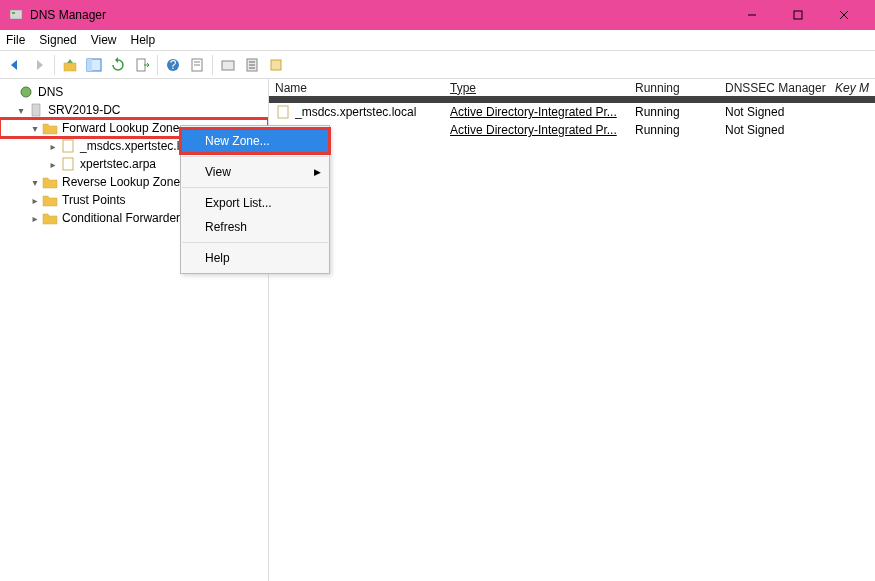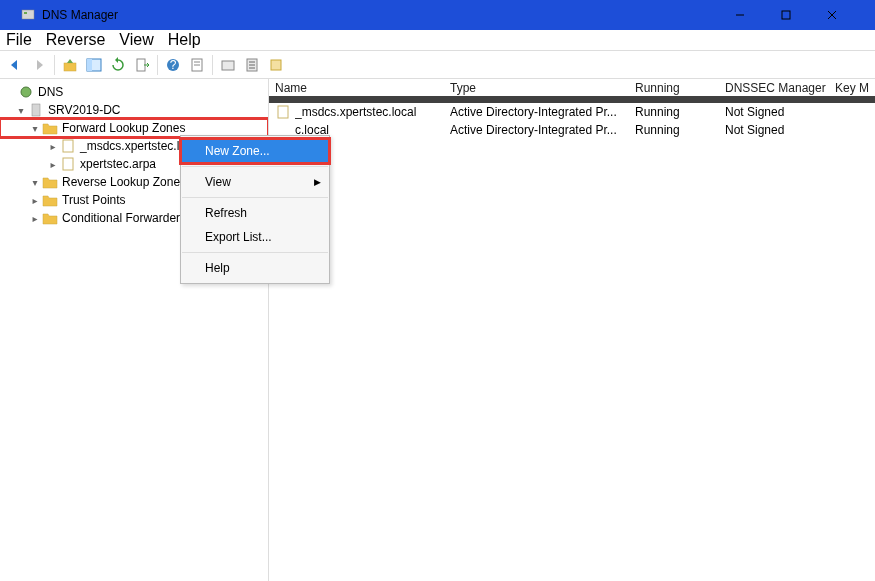--- a/index.html
+++ b/index.html
@@ -1,26 +1,26 @@
 <!DOCTYPE html>
 <html><head>
 <meta charset="utf-8">
 <style>
 * { box-sizing: border-box; margin: 0; padding: 0; font-family: 'Segoe UI', Tahoma, sans-serif; font-size: 12px; }
 body { background: #fff; width: 875px; height: 581px; overflow: hidden; position: relative; }
 
-.titlebar { height: 30px; display: flex; align-items: center; padding: 0 20px; background: #1d4ed8; }
+.titlebar { height: 30px; display: flex; align-items: center; padding: 0 8px; background: #ec4899; }
 .titlebar .app-icon { width: 16px; height: 16px; margin-right: 6px; }
 .titlebar .title { flex: 1; font-size: 12px; }
 .titlebar .win-controls { display: flex; gap: 0; }
 .titlebar .win-btn { width: 46px; height: 30px; display: flex; align-items: center; justify-content: center; }
 .titlebar .win-btn svg { width: 10px; height: 10px; }
 
 .menubar { height: 20px; display: flex; align-items: center; padding: 0 6px; gap: 14px; }
-.menubar span { font-size: 16px; cursor: default; }
+.menubar span { font-size: 12px; cursor: default; }
 
 .divider-h { height: 1px; background: #ddd; }
 
 .toolbar { height: 28px; display: flex; align-items: center; padding: 0 4px; gap: 2px; border-bottom: 1px solid #ddd; }
 .toolbar .tb { width: 22px; height: 22px; display: flex; align-items: center; justify-content: center; border: 1px solid transparent; }
 .toolbar .sep { width: 1px; height: 20px; background: #ddd; margin: 0 2px; }
 
 .workspace { display: flex; height: calc(581px - 30px - 20px - 1px - 28px); }
 .treepane { width: 270px; border-right: 1px solid #ddd; padding: 4px 0; overflow: hidden; }
 .listpane { flex: 1; }
@@ -33,31 +33,31 @@
 .level-0 { padding-left: 4px; }
 .level-1 { padding-left: 14px; }
 .level-2 { padding-left: 28px; }
 .level-3 { padding-left: 46px; }
 
 .highlight-red { outline: 3px solid #e53935; outline-offset: -1px; }
 
 .columns { display: flex; height: 24px; align-items: center; border-bottom: 7px solid #404040; padding-left: 6px; }
 .columns .col { font-size: 12px; color: #222; }
 .col-name { width: 175px; }
-.col-type { width: 185px; }
+.col-type { width: 185px; text-decoration: underline; }
 .col-status { width: 90px; }
 .col-dnssec { width: 110px; }
-.col-keym { width: 40px; }
+.col-keym { width: 40px; font-style: italic; }
 
 .list-rows { padding-left: 6px; }
 .list-row { display: flex; height: 18px; align-items: center; }
 .list-row .cell { font-size: 12px; overflow: hidden; text-overflow: ellipsis; white-space: nowrap; }
 .list-row .zone-icon { width: 16px; height: 16px; margin-right: 4px; }
 
-.context-menu { position: absolute; left: 180px; top: 135px; width: 150px; background: #f6f6f6; border: 1px solid #bbb; box-shadow: 2px 2px 4px rgba(0,0,0,.15); padding: 3px 0; }
+.context-menu { position: absolute; left: 180px; top: 125px; width: 150px; background: #f6f6f6; border: 1px solid #bbb; box-shadow: 2px 2px 4px rgba(0,0,0,.15); padding: 3px 0; }
 .context-menu .mi { height: 24px; display: flex; align-items: center; padding: 0 24px 0 24px; font-size: 12px; cursor: default; position: relative; }
 .context-menu .mi.sel { background: #2e86e6; color: #fff; }
 .context-menu .msep { height: 1px; background: #ddd; margin: 3px 1px; }
 .context-menu .mi .arrow { position: absolute; right: 8px; font-size: 9px; }
 
 .icon-folder { fill: #f0c24b; stroke: #caa53f; stroke-width: .5; }
 .icon-zone { fill: #fff; stroke: #c9b46a; stroke-width: 1; }
 .icon-server { fill: #d6d6d6; stroke: #888; stroke-width: .5; }
 .icon-dns { fill: #7bb661; stroke: #4e7a3d; }
 
@@ -89,21 +89,21 @@
         <svg viewBox="0 0 10 10">
           <line x1="1" y1="1" x2="9" y2="9" stroke="#000"></line>
           <line x1="9" y1="1" x2="1" y2="9" stroke="#000"></line>
         </svg>
       </div>
   </div>
 </div>
 
 <div class="menubar">
   <span>File</span>
-  <span>Reverse</span>
+  <span>Signed</span>
   <span>View</span>
   <span>Help</span>
 </div>
 <div class="divider-h"></div>
 
 <div class="toolbar">
   <div class="tb">
       <svg class="tb-ico" viewBox="0 0 16 16">
         <path d="M10 3 L4 8 L10 13 Z" fill="#2a77cc"></path>
       </svg>
@@ -284,22 +284,22 @@
   <div class="mi sel highlight-red">
     <span>New Zone...</span>
   </div>
   <div class="msep"></div>
   <div class="mi">
     <span>View</span>
     <span class="arrow">▶</span>
   </div>
   <div class="msep"></div>
   <div class="mi">
+    <span>Export List...</span>
+  </div>
+  <div class="mi">
     <span>Refresh</span>
-  </div>
-  <div class="mi">
-    <span>Export List...</span>
   </div>
   <div class="msep"></div>
   <div class="mi">
     <span>Help</span>
   </div>
 </div>
 
 </body></html>

